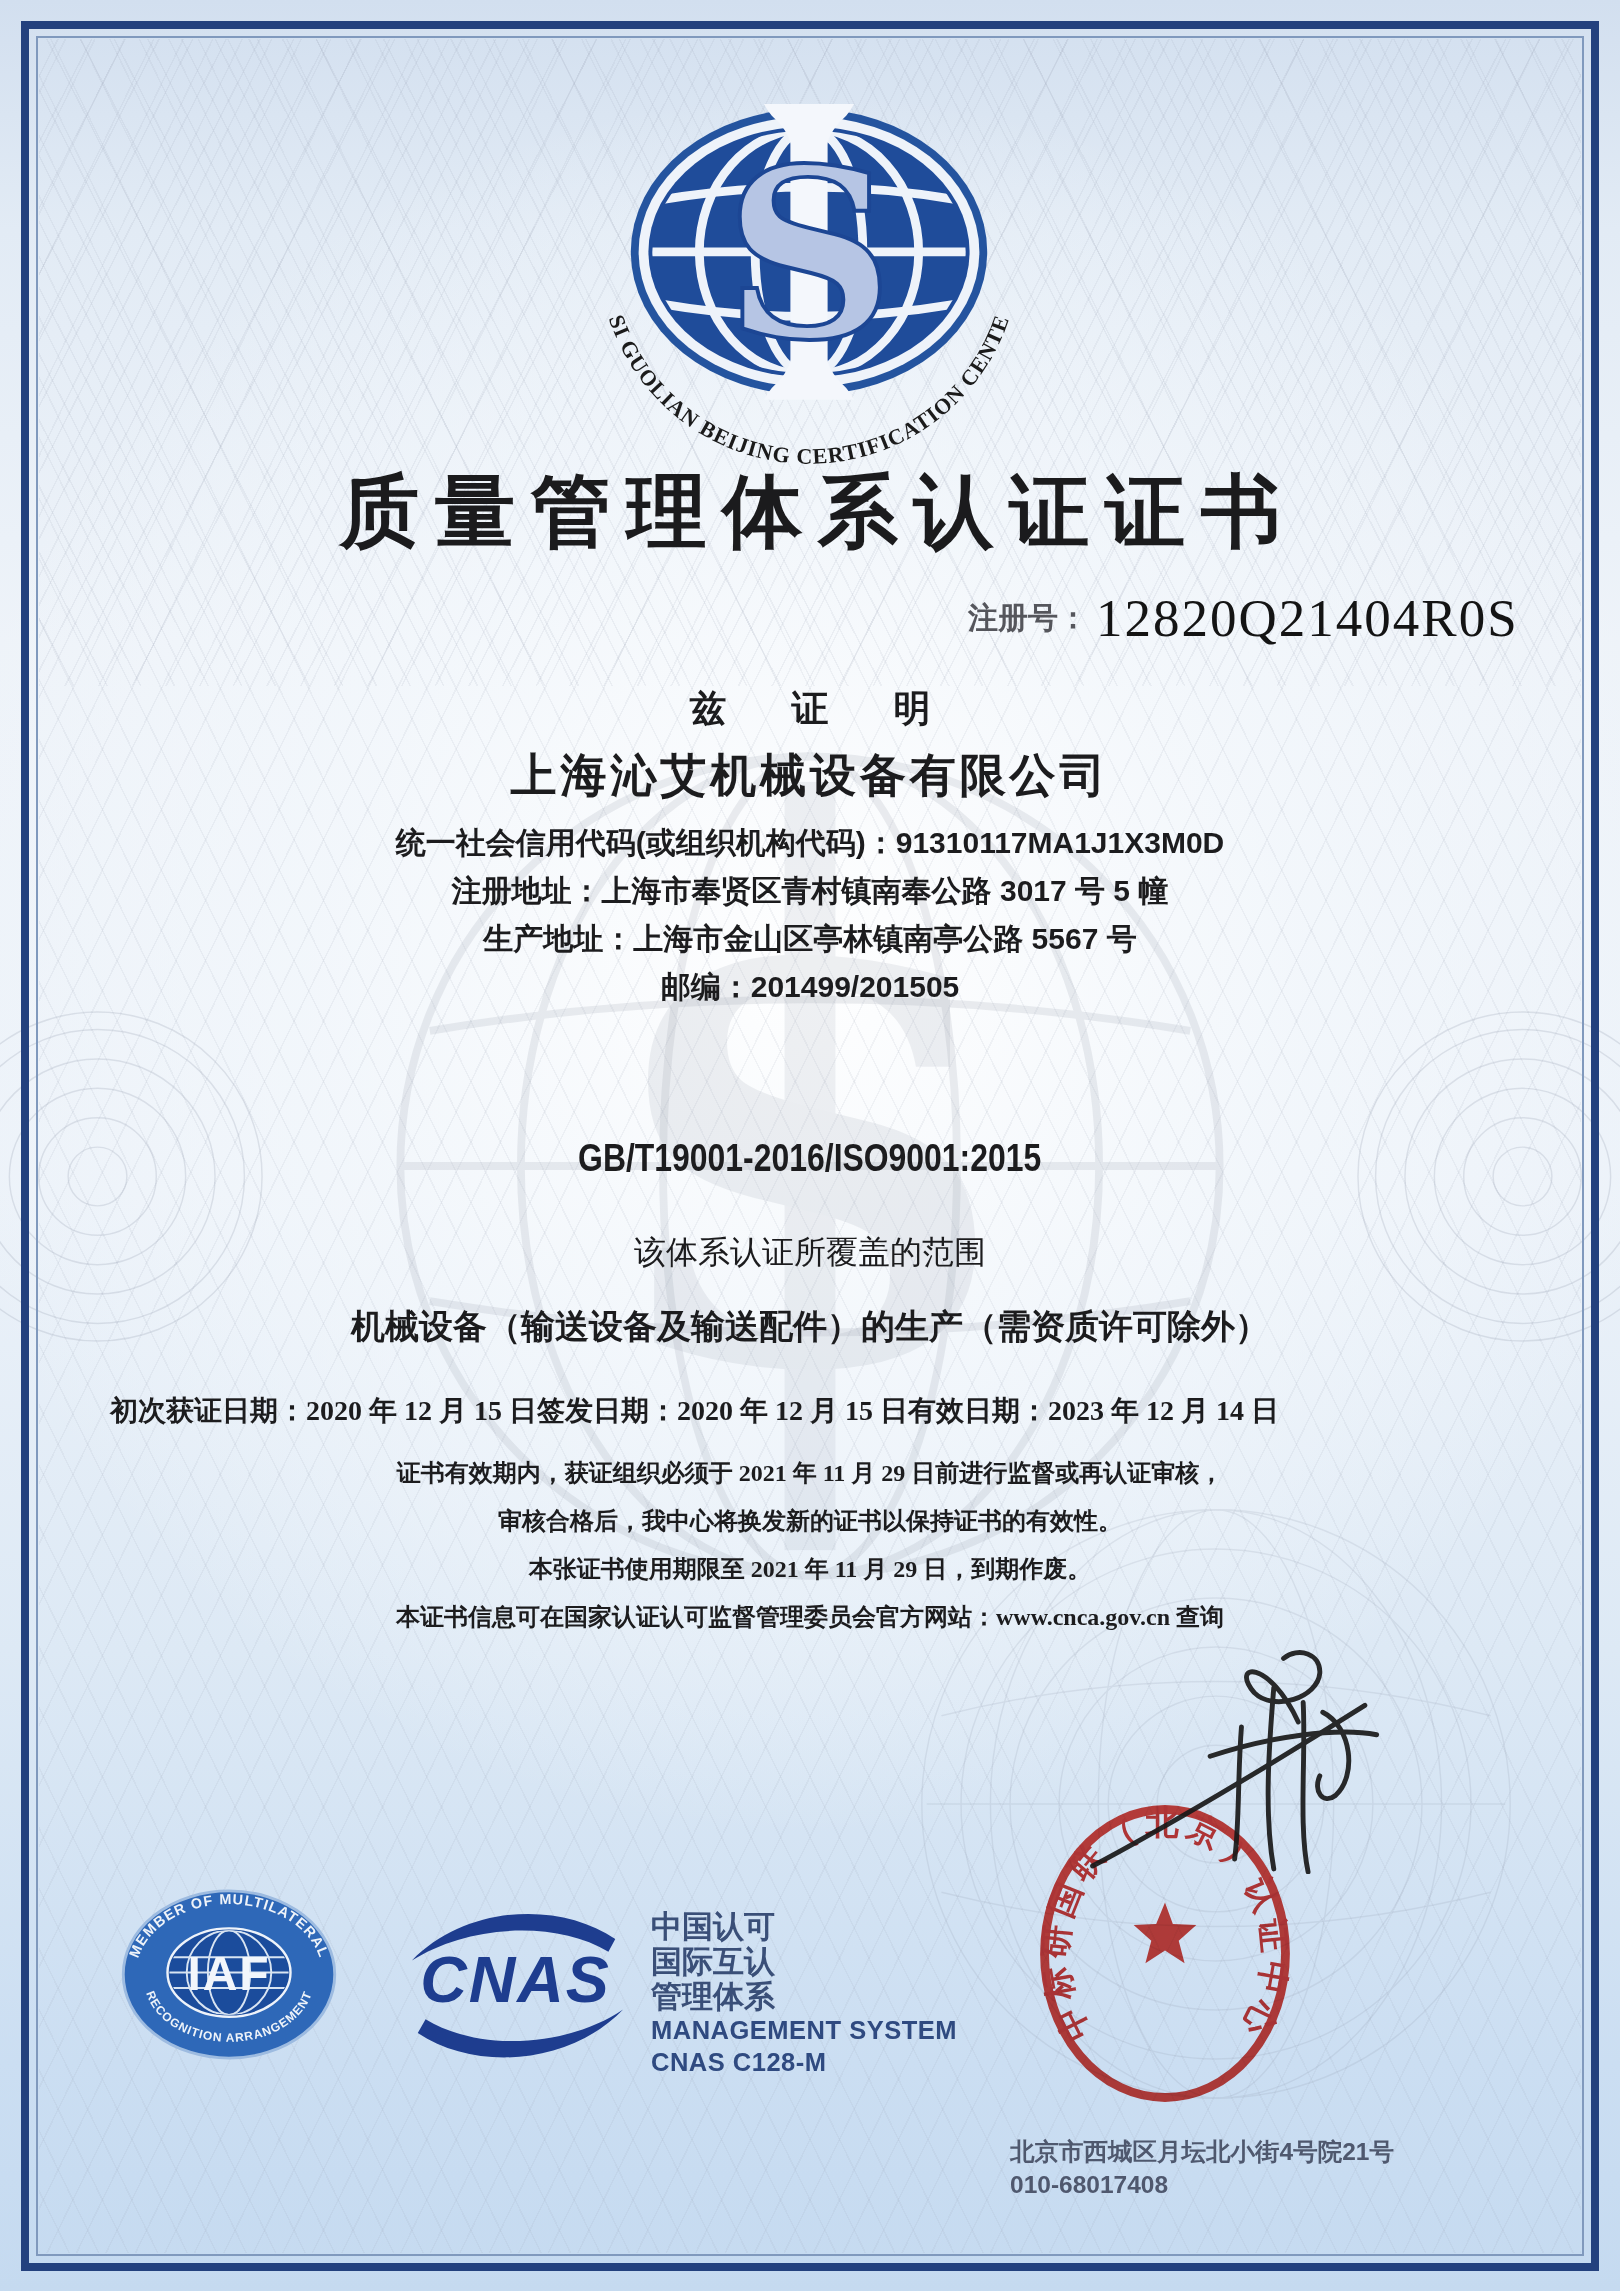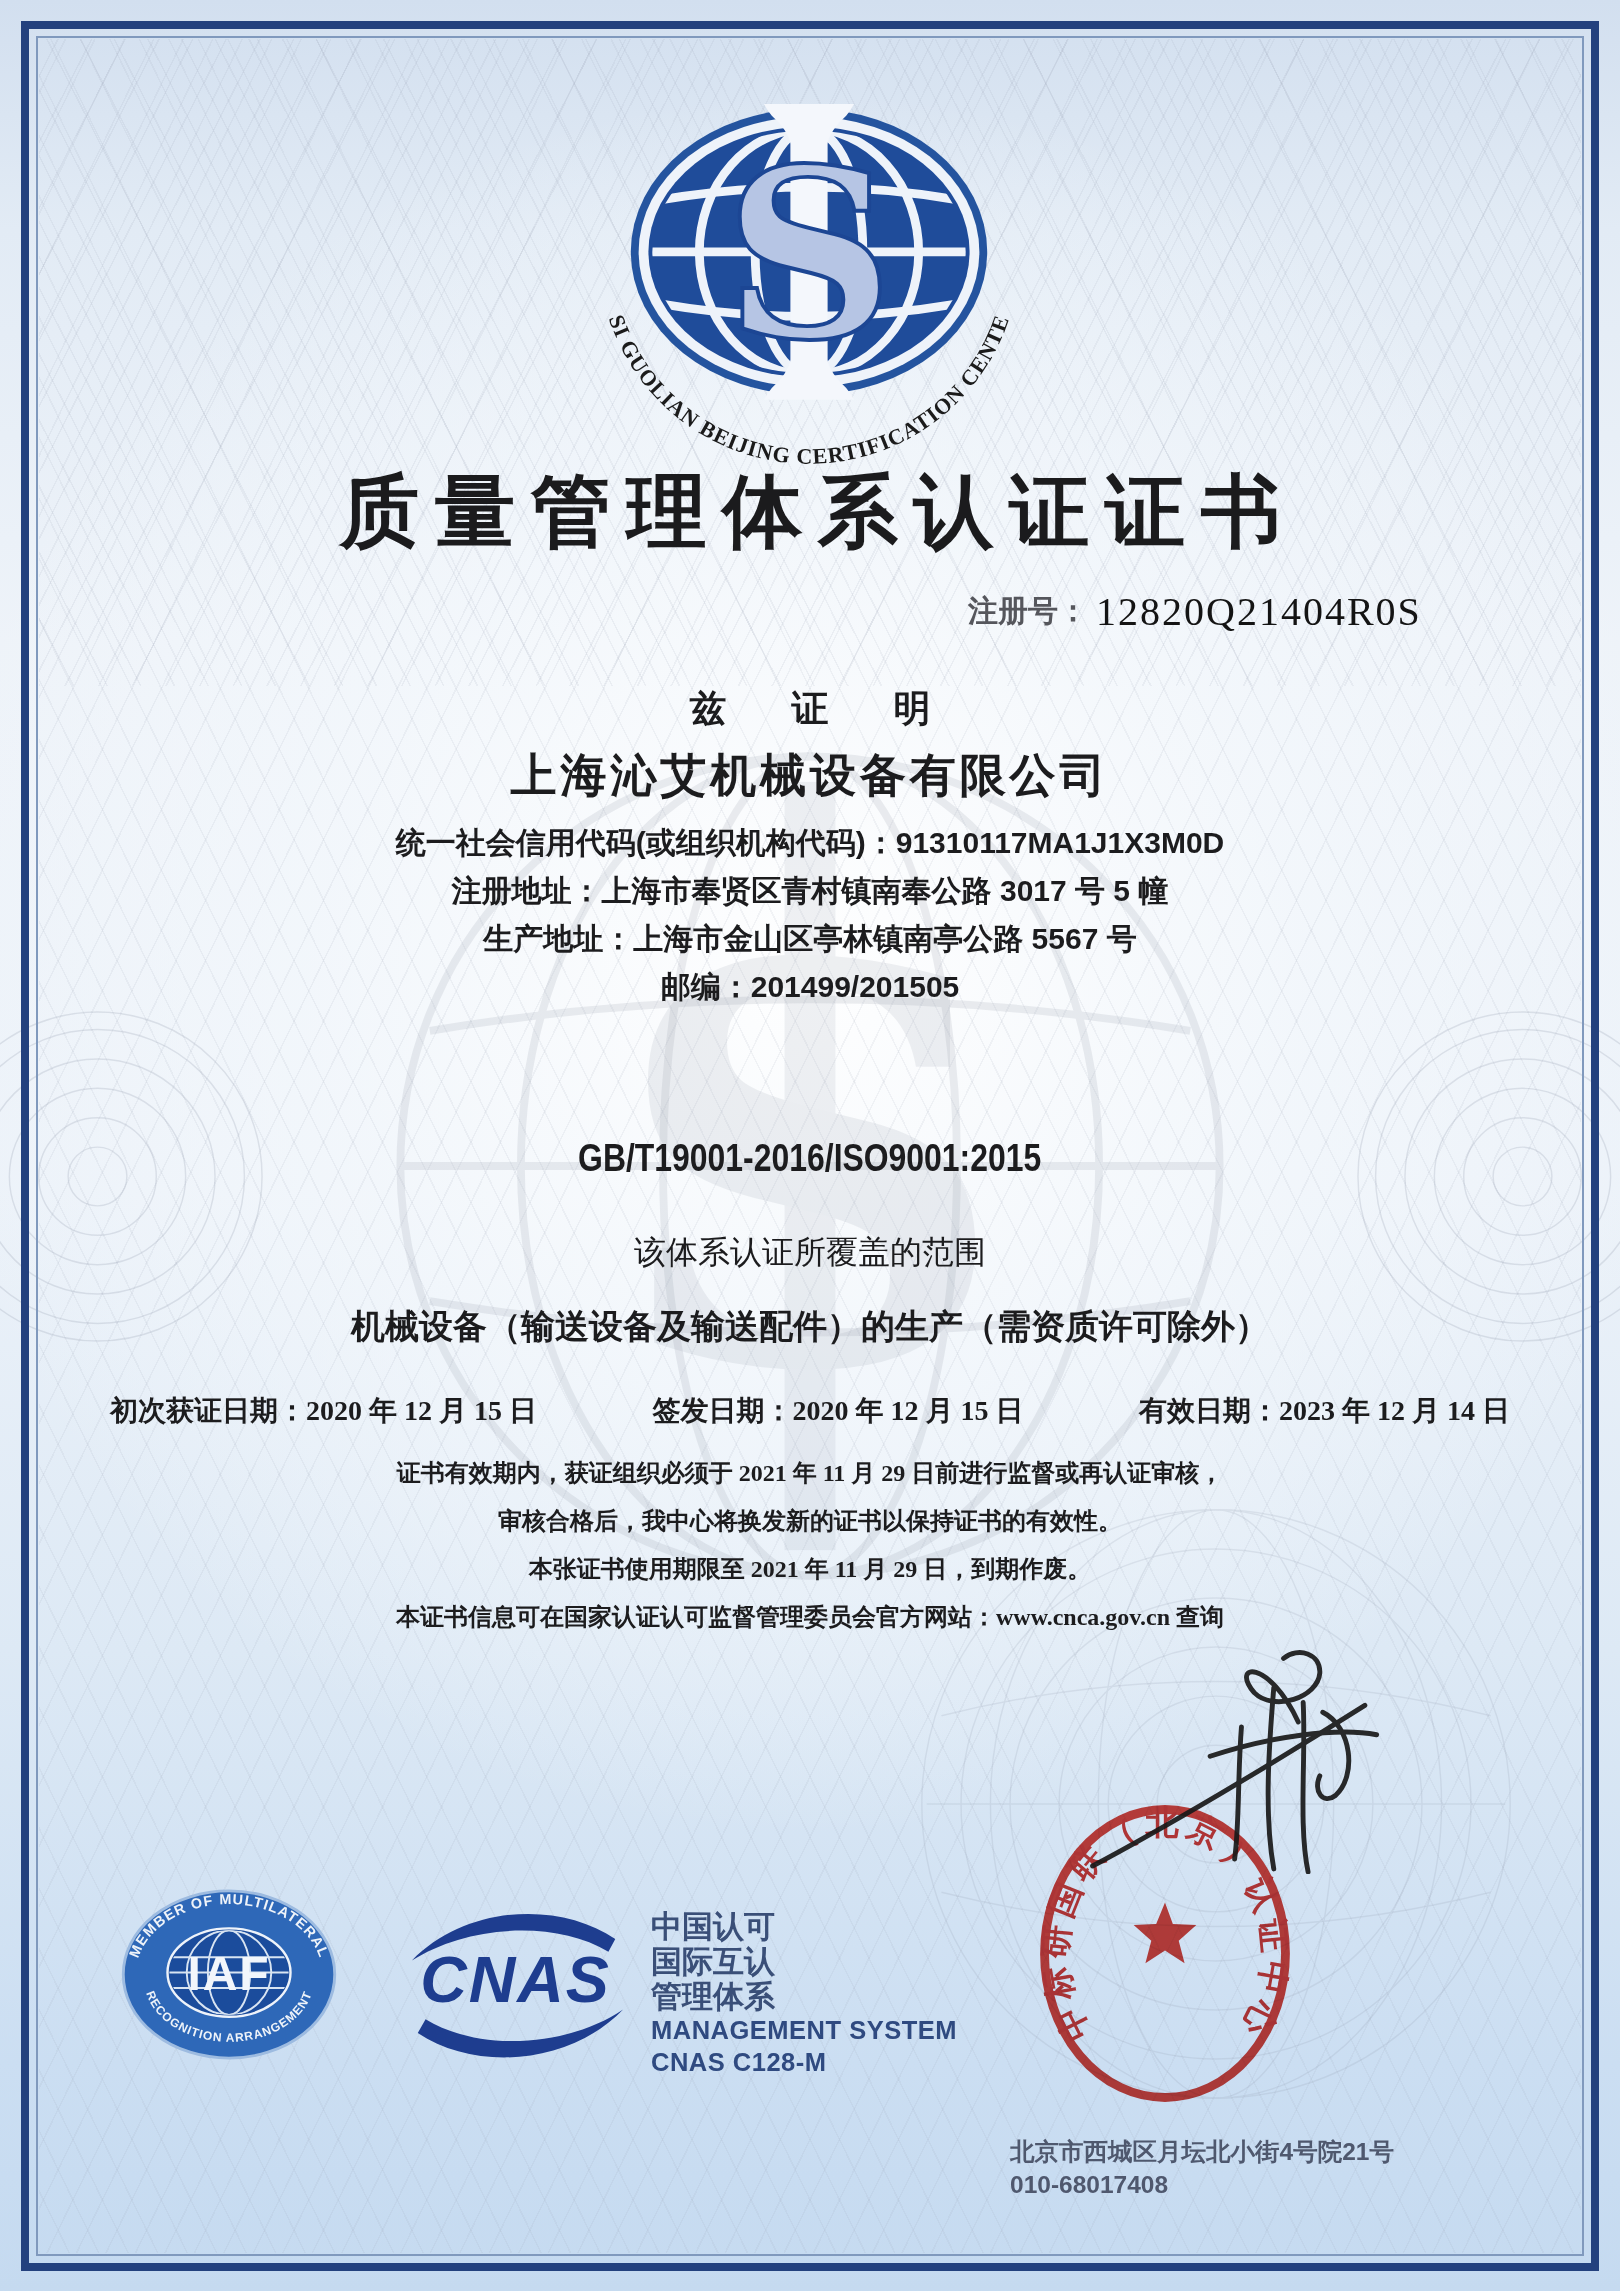--- a/index.html
+++ b/index.html
@@ -18,32 +18,32 @@
     background:
       repeating-linear-gradient(63deg, rgba(148,156,175,.12) 0 1.5px, transparent 1.5px 30px),
       repeating-linear-gradient(-63deg, rgba(148,156,175,.12) 0 1.5px, transparent 1.5px 30px);}
   .frame-a{position:absolute;inset:20.6px;border:8.8px solid #23417e;z-index:6;pointer-events:none;}
   .frame-b{position:absolute;inset:36px;border:2px solid #8099bd;z-index:6;pointer-events:none;}
   .abs{position:absolute;}
   .centered{left:0;width:100%;text-align:center;}
   .title{top:459px;font-size:80px;font-weight:bold;letter-spacing:15.7px;text-indent:15.7px;color:#1b1b1d;z-index:3;}
   .reg{top:588px;left:968px;display:flex;align-items:center;gap:8px;z-index:3;}
   .reg-label{font-size:30px;font-weight:bold;color:#55565c;}
-  .reg-num{font-family:"Liberation Serif",serif;font-size:40px;letter-spacing:2px;color:#141414;}
+  .reg-num{font-family:"Liberation Serif",serif;font-size:53px;letter-spacing:2px;color:#141414;}
   .certify{top:684px;font-size:37px;font-weight:bold;letter-spacing:27.4px;text-indent:27.4px;z-index:3;}
   .company{top:745px;font-size:46px;font-weight:bold;letter-spacing:3.9px;z-index:3;}
   .info{top:819px;z-index:3;}
   .info div{line-height:48px;font-size:30px;font-weight:bold;}
   .conformity{top:1047px;font-size:32px;z-index:3;}
   .standard{top:1137px;z-index:3;}
   .standard span{display:inline-block;font-size:38px;font-weight:bold;transform:scaleX(.84);transform-origin:center;letter-spacing:0;}
   .scope-h{top:1231px;font-size:32px;z-index:3;}
   .scope{top:1304px;font-size:34px;font-weight:bold;z-index:3;}
-  .dates{top:1392px;left:0;width:100%;display:flex;justify-content:space-between;padding:0 110px;box-sizing:border-box;
-         font-family:"Liberation Serif",serif;font-size:28px;font-weight:bold;z-index:3;gap:12px;}
+  .dates{top:1392px;left:0;width:100%;display:flex;justify-content:flex-start;padding:0 110px;box-sizing:border-box;
+         font-family:"Liberation Serif",serif;font-size:28px;font-weight:bold;z-index:3;}
   .validity{top:1449px;font-family:"Liberation Serif",serif;z-index:3;}
   .validity div{line-height:48px;font-size:24px;font-weight:bold;}
   .logo-csi{left:574px;top:90px;z-index:3;}
   .watermark{left:369px;top:725px;z-index:0;}
   .rosette{z-index:0;pointer-events:none;}
   .signature{left:1073px;top:1619px;z-index:5;}
   .seal{left:1018px;top:1787px;z-index:4;mix-blend-mode:multiply;opacity:.93;}
   .issuer-name{left:959px;top:1966px;font-size:42px;letter-spacing:2px;color:#3f4145;z-index:3;}
   .iaf{left:118px;top:1888px;z-index:3;}
   .cnas{left:400px;top:1900px;z-index:3;}

